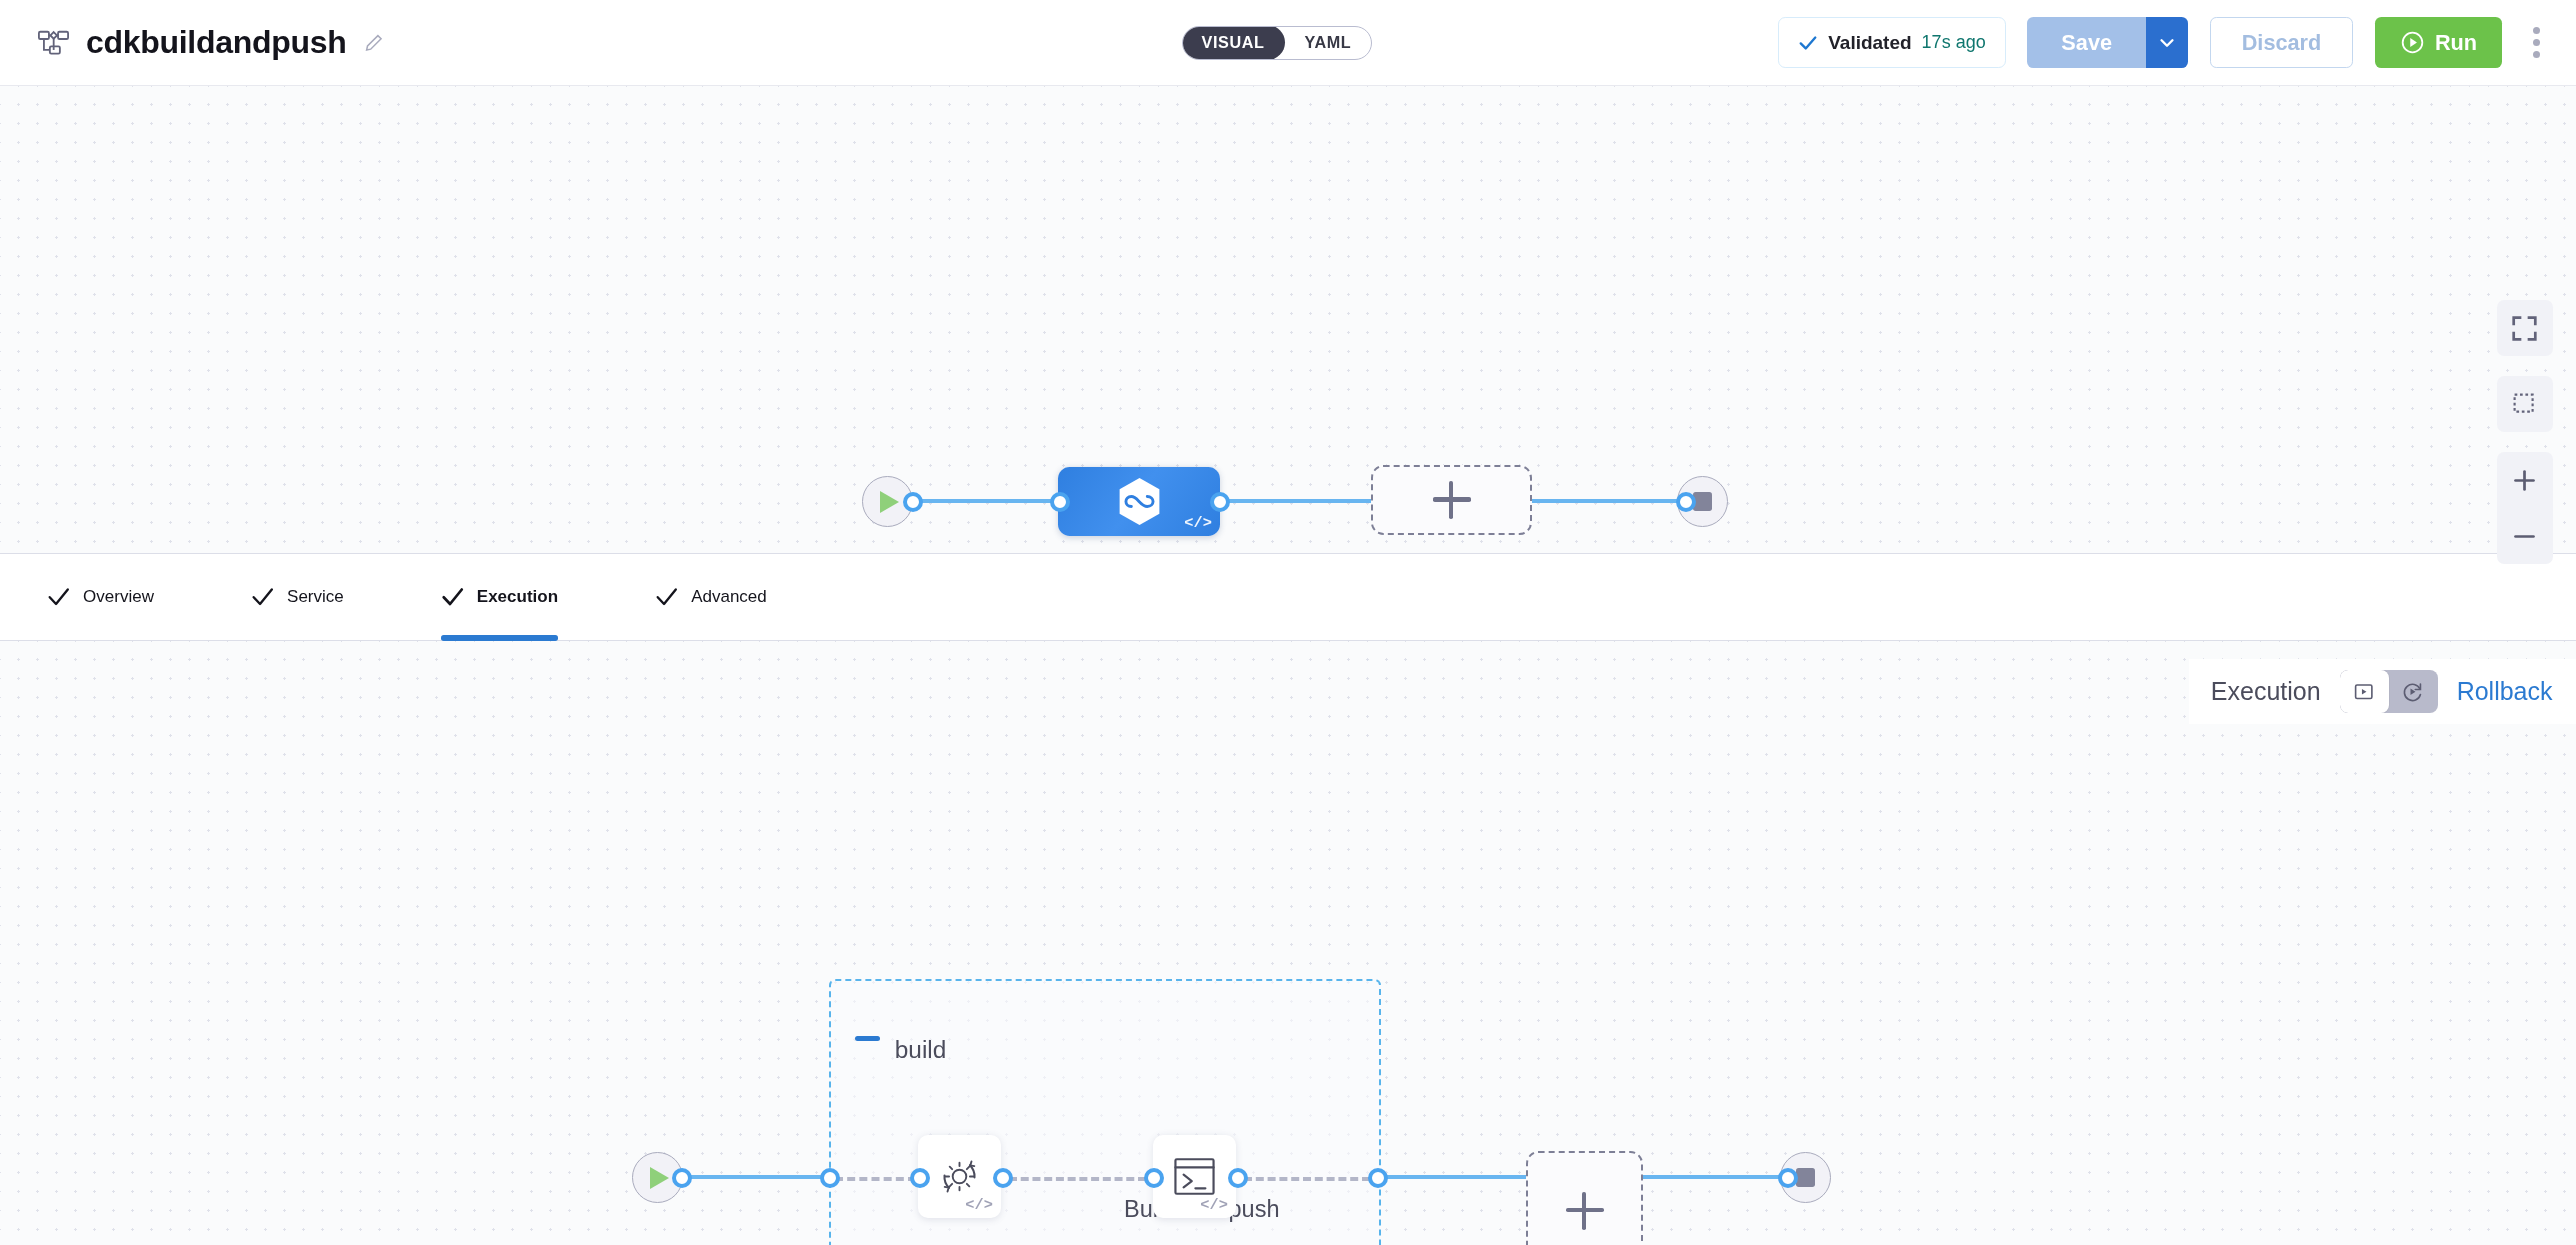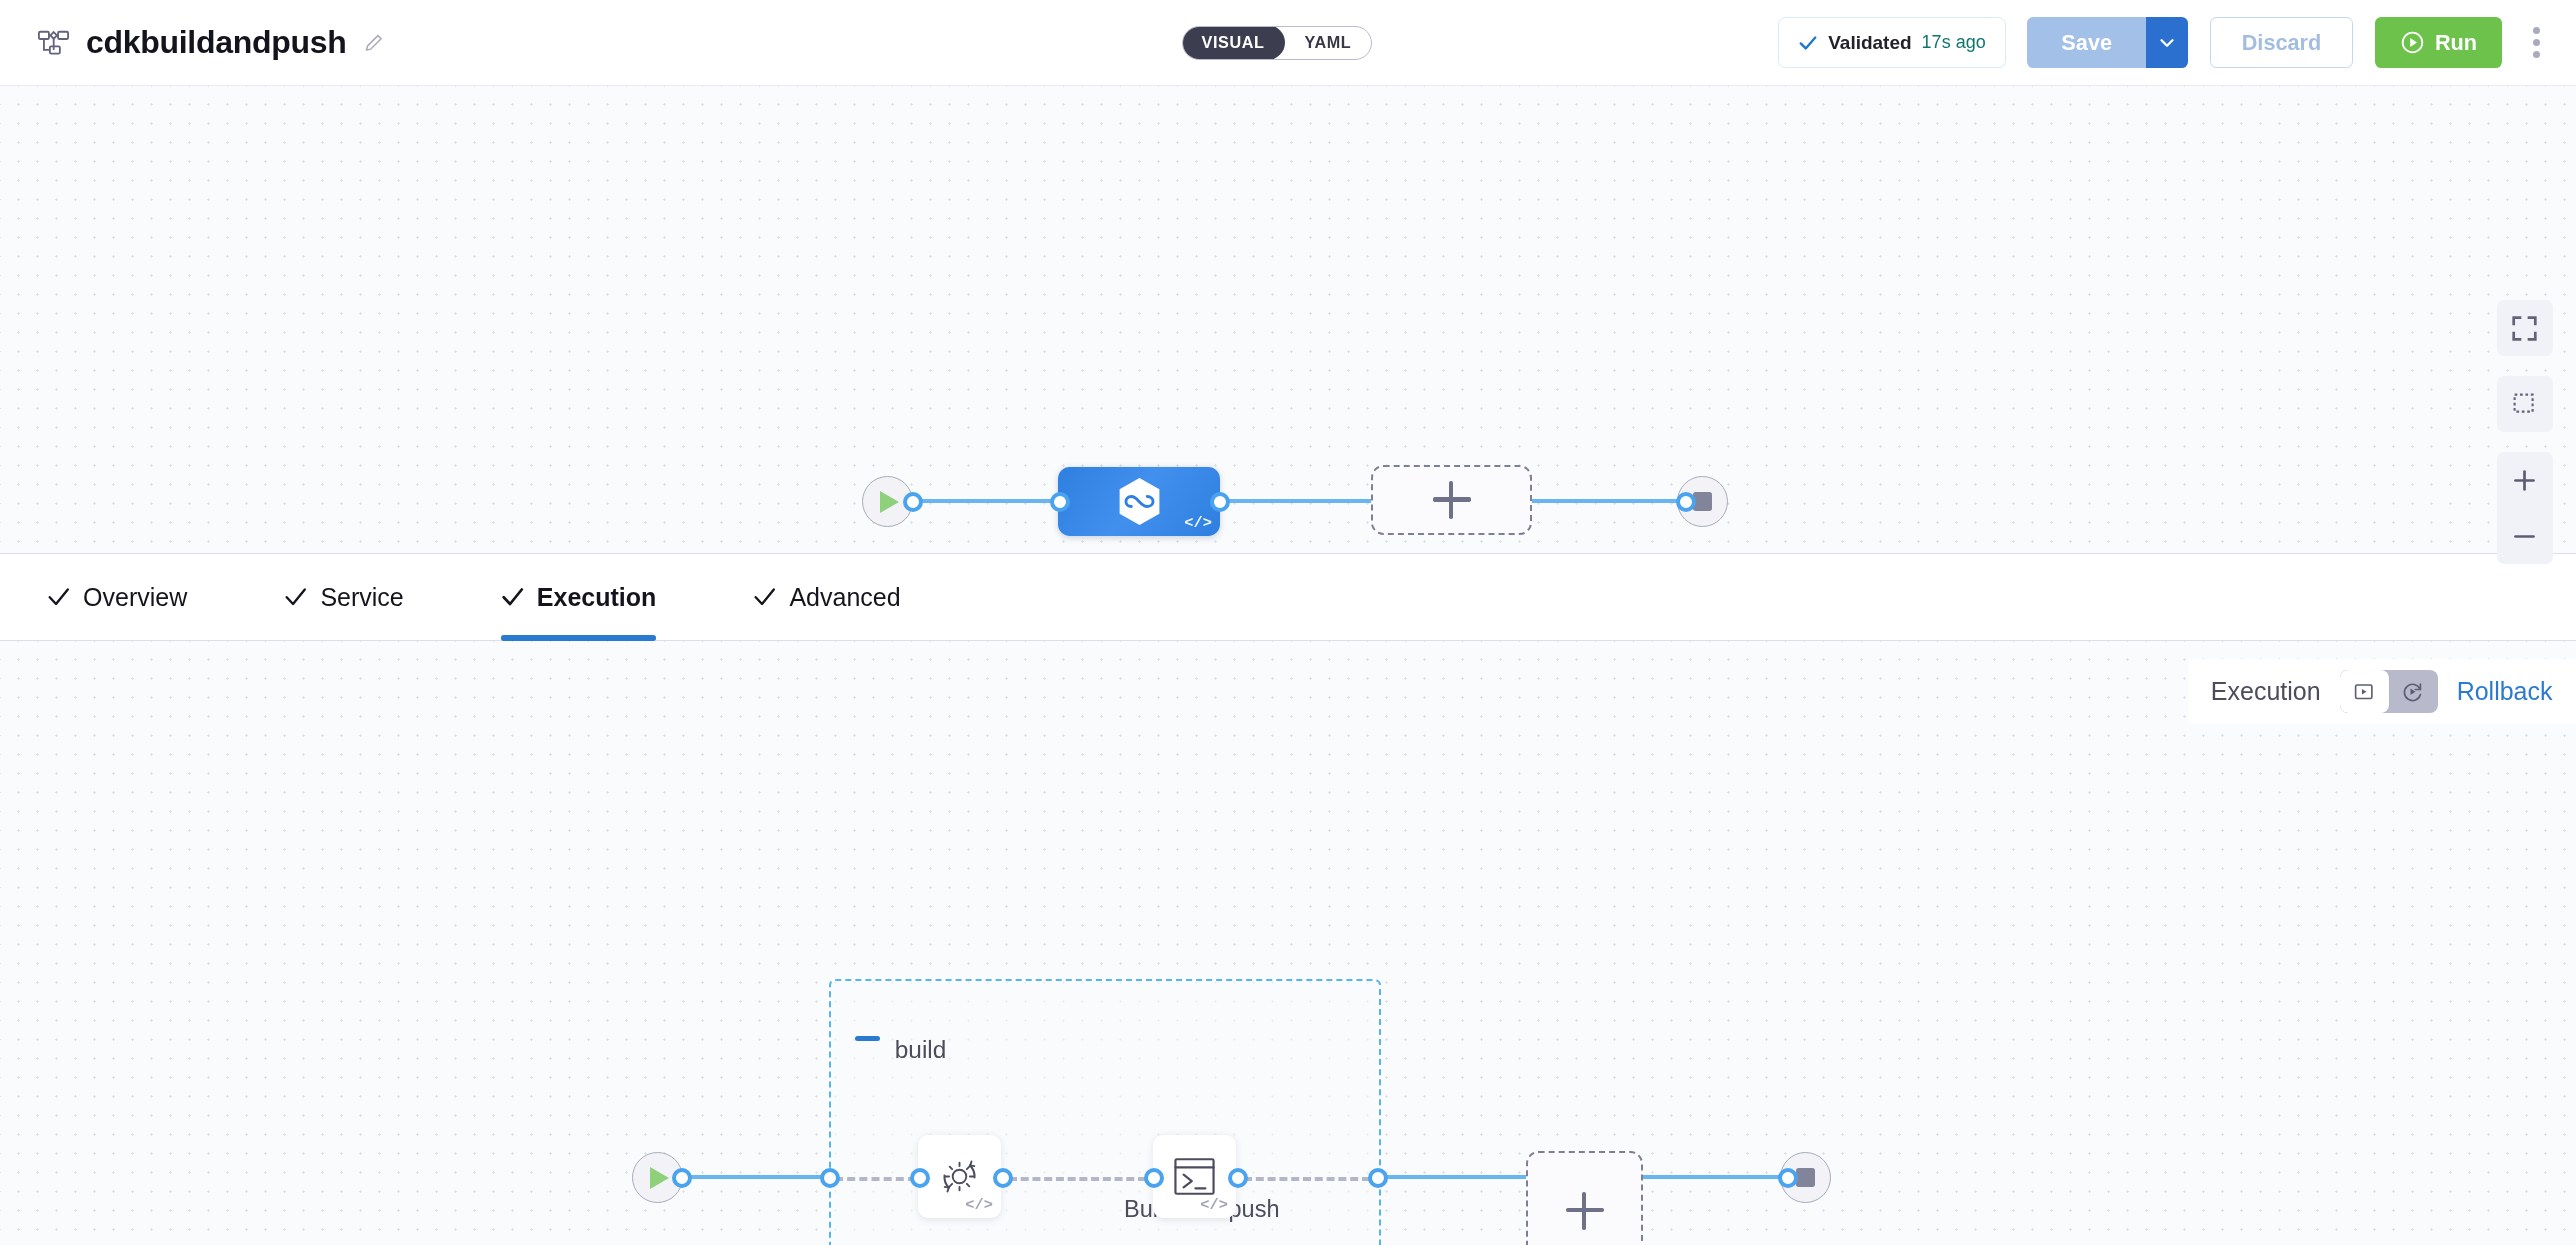--- a/index.html
+++ b/index.html
@@ -293,21 +293,21 @@
   .tab {
     display: flex;
     align-items: center;
     gap: 12.6px;
     margin-right: 97px;
     height: 100%;
     cursor: pointer;
     position: relative;
   }
   .tab-check { width: 23.5px; height: 23.5px; color: #14141c; flex: 0 0 auto; }
-  .tab-label { font-size: 25px; color: #14141c; white-space: nowrap; }
+  .tab-label { font-size: 17px; color: #14141c; white-space: nowrap; }
   .tab.active .tab-label { font-weight: bold; }
   .tab.active::after {
     content: "";
     position: absolute;
     left: 0; right: 0; bottom: -0.9px;
     height: 6.3px;
     background: #2b7ad1;
     border-radius: 2.7px;
   }
   .sat-btn {

